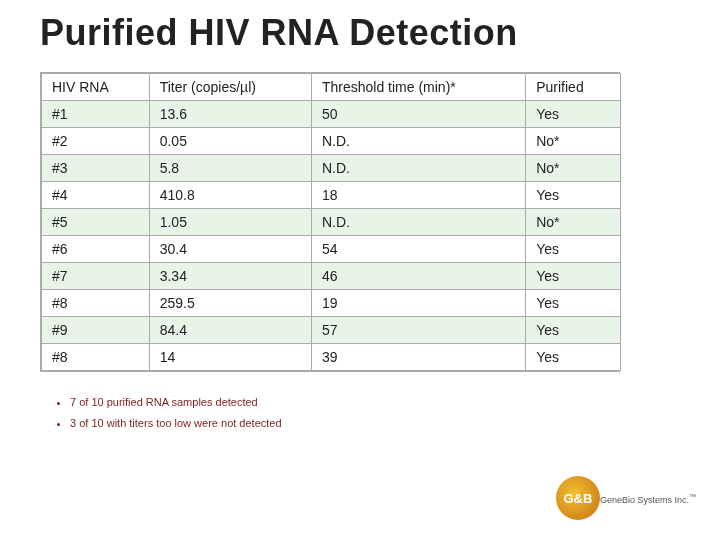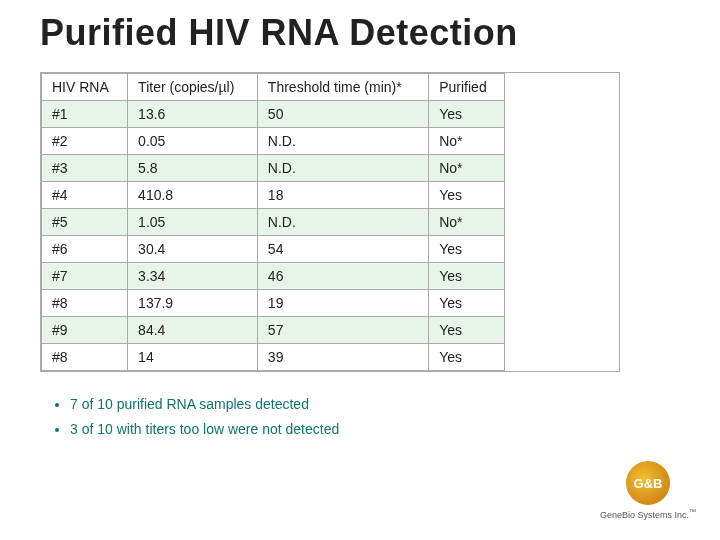--- a/index.html
+++ b/index.html
@@ -29,21 +29,21 @@
     }
 
     .table-wrapper {
       border: 1px solid #aaaaaa;
       border-collapse: collapse;
       width: 580px;
       margin-bottom: 18px;
     }
 
     table {
-      width: 464px;
+      width: 580px;
       border-collapse: collapse;
       font-size: 14px;
     }
 
     table thead tr {
       background: #ffffff;
     }
 
     table thead th {
       border: 1px solid #aaaaaa;
@@ -64,37 +64,37 @@
 
     table tbody td {
       border: 1px solid #aaaaaa;
       padding: 5px 10px;
       color: #222;
       font-size: 14px;
     }
 
     .bullets {
       margin-top: 4px;
-      font-size: 14px;
-      color: #0f766e;
+      font-size: 11px;
+      color: #7f1d1d;
     }
 
     .bullets li {
       list-style: disc;
       margin-left: 30px;
       margin-bottom: 4px;
       line-height: 1.5;
     }
 
     .logo-area {
       position: absolute;
       bottom: 18px;
       right: 24px;
       display: flex;
-      flex-direction: column;
+      flex-direction: row;
       align-items: center;
     }
 
     .logo-circle {
       width: 44px;
       height: 44px;
       border-radius: 50%;
       background: radial-gradient(circle at 40% 40%, #f0c030, #c87010);
       display: flex;
       align-items: center;
@@ -172,21 +172,21 @@
             <td>Yes</td>
           </tr>
           <tr>
             <td>#7</td>
             <td>3.34</td>
             <td>46</td>
             <td>Yes</td>
           </tr>
           <tr>
             <td>#8</td>
-            <td>137.9</td>
+            <td>259.5</td>
             <td>19</td>
             <td>Yes</td>
           </tr>
           <tr>
             <td>#9</td>
             <td>84.4</td>
             <td>57</td>
             <td>Yes</td>
           </tr>
           <tr>

